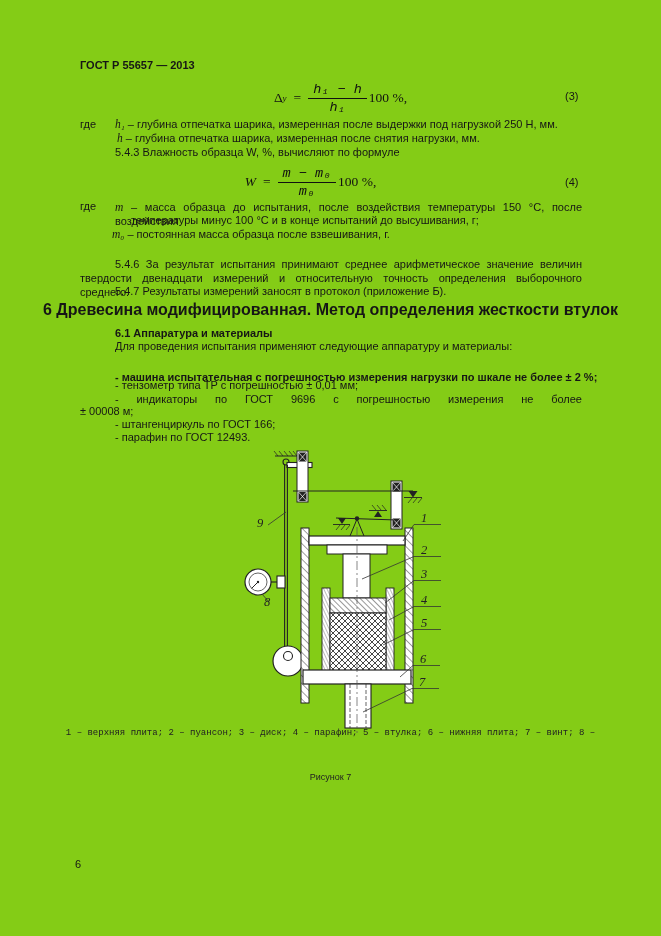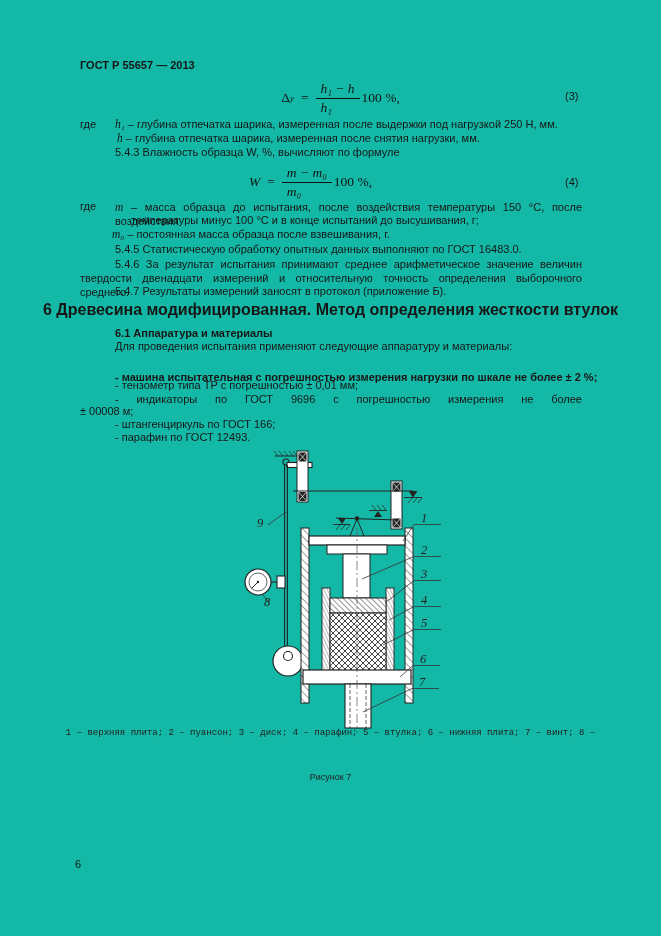--- a/index.html
+++ b/index.html
@@ -1,17 +1,17 @@
 <!DOCTYPE html>
 <html><head>
 <meta charset="utf-8">
 <style>
   html,body { margin:0; padding:0; background:#ffffff; }
   .page {
-    position:relative; width:661px; height:936px; background:#14b8a6;
+    position:relative; width:661px; height:936px; background:#84cc16;
     font-family:"Liberation Sans", sans-serif; color:#161616; overflow:hidden;
   }
   .ln { position:absolute; font-size:11px; line-height:13px; white-space:nowrap; }
   .blk { position:absolute; font-size:11px; line-height:14px; }
   .b { font-weight:bold; }
   .just { text-align:justify; }
   .jlast { text-align:justify; text-align-last:justify; }
   .indent { text-indent:35px; }
   .term { font-style:italic; font-family:"Liberation Serif", serif; font-size:11.5px; }
   .center { left:0; width:100%; text-align:center; }
@@ -19,21 +19,21 @@
   .cap { font-size:9px; color:#222; }
   .formula {
     position:absolute; left:0; width:100%;
     display:flex; justify-content:center; align-items:center;
     font-family:"Liberation Serif", serif; font-size:13.5px; color:#111;
   }
   .formula .it { font-style:italic; }
   .formula sub { font-size:9px; font-style:italic; }
   .formula .eq { margin:0 7px; }
   .formula .suffix { margin-left:2px; }
-  .frac { display:inline-block; vertical-align:middle; }
+  .frac { display:inline-block; text-align:center; vertical-align:middle;font-family:Liberation Mono, monospace; }
   .frac .num { display:block; padding:0 5px 1px; border-bottom:1px solid #111; }
   .frac .den { display:block; padding:1px 5px 0; }
   .fig-svg { position:absolute; left:225px; top:448px; }
   .fig-svg text {
     font-family:"Liberation Serif", serif; font-style:italic;
     font-size:12.5px; fill:#222;
   }
 </style>
 </head>
 <body>
@@ -68,21 +68,20 @@
     </span>
     <span class="suffix">100 %,</span>
   </div>
   <div class="ln" style="left:565px; top:176px;">(4)</div>
 
   <div class="ln" style="left:80px; top:200px;">где</div>
   <div class="blk jlast" style="left:115px; top:200px; width:467px;"><span class="term">m</span> <span>– масса образца до испытания, после воздействия температуры 150 °С, после воздействия</span></div>
   <div class="ln" style="left:131px; top:214px;">температуры минус 100 °С и в конце испытаний до высушивания, г;</div>
   <div class="ln" style="left:112px; top:228px;"><span class="term">m₀</span> <span>– постоянная масса образца после взвешивания, г.</span></div>
 
-  <div class="ln" style="left:115px; top:243px;">5.4.5 Статистическую обработку опытных данных выполняют по ГОСТ 16483.0.</div>
   <div class="blk just indent" style="left:80px; top:257px; width:502px;">5.4.6 За результат испытания принимают среднее арифметическое значение величин твердости двенадцати измерений и относительную точность определения выборочного среднего.</div>
   <div class="ln" style="left:115px; top:285px;">5.4.7 Результаты измерений заносят в протокол (приложение Б).</div>
 
   <div class="ln h6 center" style="top:303px;">6 Древесина модифицированная. Метод определения жесткости втулок</div>
   <div class="ln b" style="left:115px; top:327px;">6.1 Аппаратура и материалы</div>
   <div class="ln" style="left:115px; top:340px;">Для проведения испытания применяют следующие аппаратуру и материалы:</div>
   <div class="ln" style="left:115px; top:371px;font-weight:bold;">- машина испытательная с погрешностью измерения нагрузки по шкале не более ± 2 %;</div>
   <div class="ln" style="left:115px; top:379px;">- тензометр типа ТР с погрешностью ± 0,01 мм;</div>
   <div class="blk jlast indent" style="left:80px; top:392px; width:502px;">- индикаторы по ГОСТ 9696 с погрешностью измерения не более</div>
   <div class="ln" style="left:80px; top:405px;">± 00008 м;</div>

